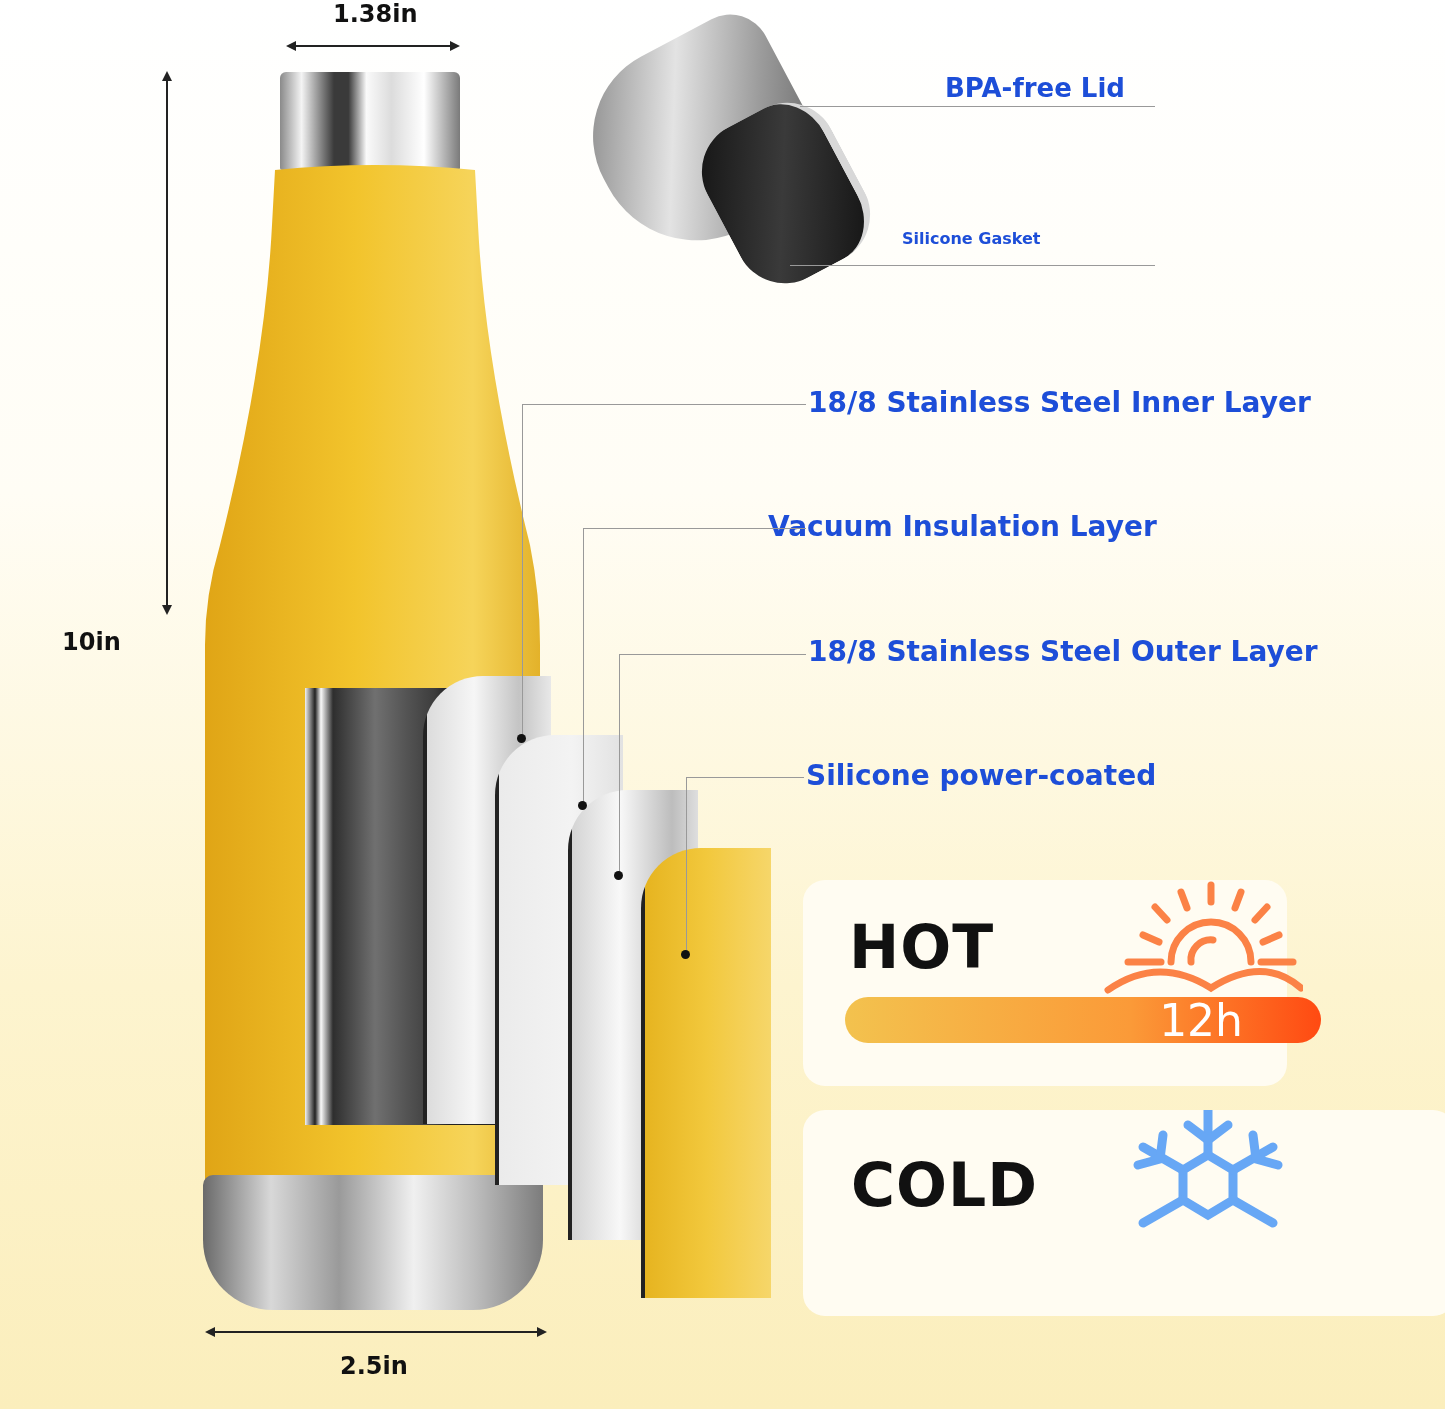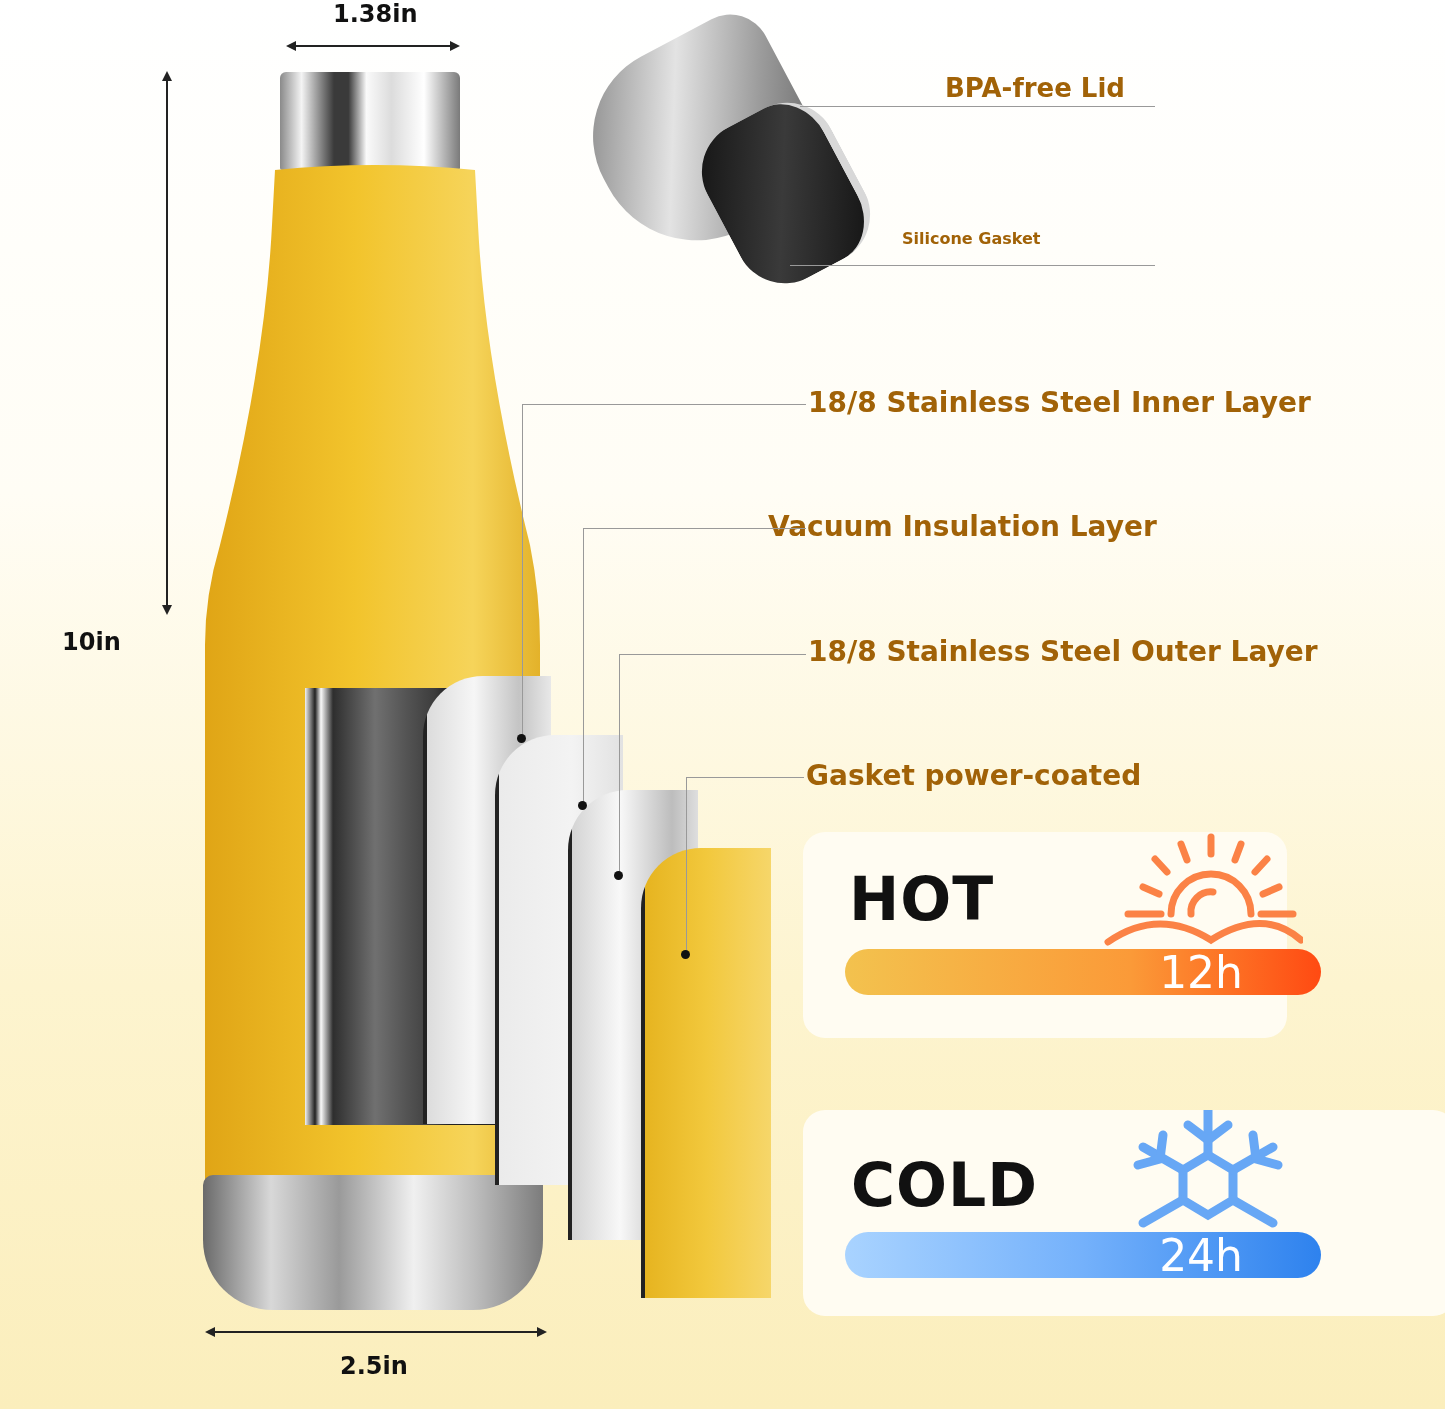--- a/index.html
+++ b/index.html
@@ -8,21 +8,21 @@
 background:linear-gradient(180deg,#ffffff 0%,#fffdf5 35%,#fdf4cf 70%,#fbeebc 100%);}
 .abs{position:absolute}
 .dim-label{font-weight:bold;font-size:24px;color:#111;}
 .hline{height:2px;background:#222}
 .vline{width:2px;background:#222}
 .arr-l,.arr-r,.arr-u,.arr-d{position:absolute;width:0;height:0}
 .arr-l{border-top:5px solid transparent;border-bottom:5px solid transparent;border-right:10px solid #222;left:-2px;top:-4px}
 .arr-r{border-top:5px solid transparent;border-bottom:5px solid transparent;border-left:10px solid #222;right:-2px;top:-4px}
 .arr-u{border-left:5px solid transparent;border-right:5px solid transparent;border-bottom:10px solid #222;left:-4px;top:-2px}
 .arr-d{border-left:5px solid transparent;border-right:5px solid transparent;border-top:10px solid #222;left:-4px;bottom:-2px}
-.callout{font-weight:bold;font-size:28px;color:#a16207;white-space:nowrap}
+.callout{font-weight:bold;font-size:28px;color:#1d4ed8;white-space:nowrap}
 .leader{background:#999}
 .dot{width:9px;height:9px;border-radius:50%;background:#111}
 .card{background:#fffcf2;border-radius:22px}
 .card-title{font-weight:bold;font-size:60px;color:#111;letter-spacing:1px}
 .bar{border-radius:24px;height:46px}
 .bar-val{color:#fff;font-size:44px;position:absolute;right:78px;top:-2px}
 </style>
 </head>
 <body>
 
@@ -88,26 +88,26 @@
 <div class="abs callout" style="left:768px;top:510px">Vacuum Insulation Layer</div>
 <div class="abs leader" style="left:583px;top:528px;width:223px;height:1px"></div>
 <div class="abs leader" style="left:583px;top:528px;width:1px;height:278px"></div>
 <div class="abs dot" style="left:578px;top:801px"></div>
 
 <div class="abs callout" style="left:808px;top:635px">18/8 Stainless Steel Outer Layer</div>
 <div class="abs leader" style="left:619px;top:654px;width:187px;height:1px"></div>
 <div class="abs leader" style="left:619px;top:654px;width:1px;height:220px"></div>
 <div class="abs dot" style="left:614px;top:871px"></div>
 
-<div class="abs callout" style="left:806px;top:759px">Gasket power-coated</div>
+<div class="abs callout" style="left:806px;top:759px">Silicone power-coated</div>
 <div class="abs leader" style="left:686px;top:777px;width:118px;height:1px"></div>
 <div class="abs leader" style="left:686px;top:777px;width:1px;height:175px"></div>
 <div class="abs dot" style="left:681px;top:950px"></div>
 
-<div class="abs card" style="left:803px;top:832px;width:484px;height:206px">
+<div class="abs card" style="left:803px;top:880px;width:484px;height:206px">
   <div class="abs card-title" style="left:46px;top:32px">HOT</div>
   <svg class="abs" style="left:300px;top:0" width="200" height="120" viewBox="0 0 200 120">
     <g stroke="#fb8246" stroke-width="7" stroke-linecap="round" fill="none">
       <line x1="108" y1="5" x2="108" y2="22"></line>
       <line x1="78" y1="12" x2="84" y2="28"></line>
       <line x1="138" y1="12" x2="132" y2="28"></line>
       <line x1="52" y1="27" x2="64" y2="40"></line>
       <line x1="164" y1="27" x2="152" y2="40"></line>
       <line x1="40" y1="55" x2="56" y2="62"></line>
       <line x1="176" y1="55" x2="160" y2="62"></line>
@@ -131,16 +131,13 @@
       <polyline points="60,15 80,30 100,15"></polyline>
       <polygon points="80,45 105,60 105,90 80,105 55,90 55,60"></polygon>
       <line x1="105" y1="60" x2="145" y2="37"></line>
       <line x1="55" y1="60" x2="15" y2="37"></line>
       <line x1="105" y1="90" x2="145" y2="113"></line>
       <line x1="55" y1="90" x2="15" y2="113"></line>
       <polyline points="125,25 128,49 150,55"></polyline>
       <polyline points="35,25 32,49 10,55"></polyline>
     </g>
   </svg>
-  <div class="abs bar" style="left:42px;top:122px;width:476px;background:linear-gradient(90deg,#a9d3ff,#74b1fb 50%,#2e82ee)">
-    <span class="bar-val">24h</span>
-  </div>
 </div>
 
 </body></html>

